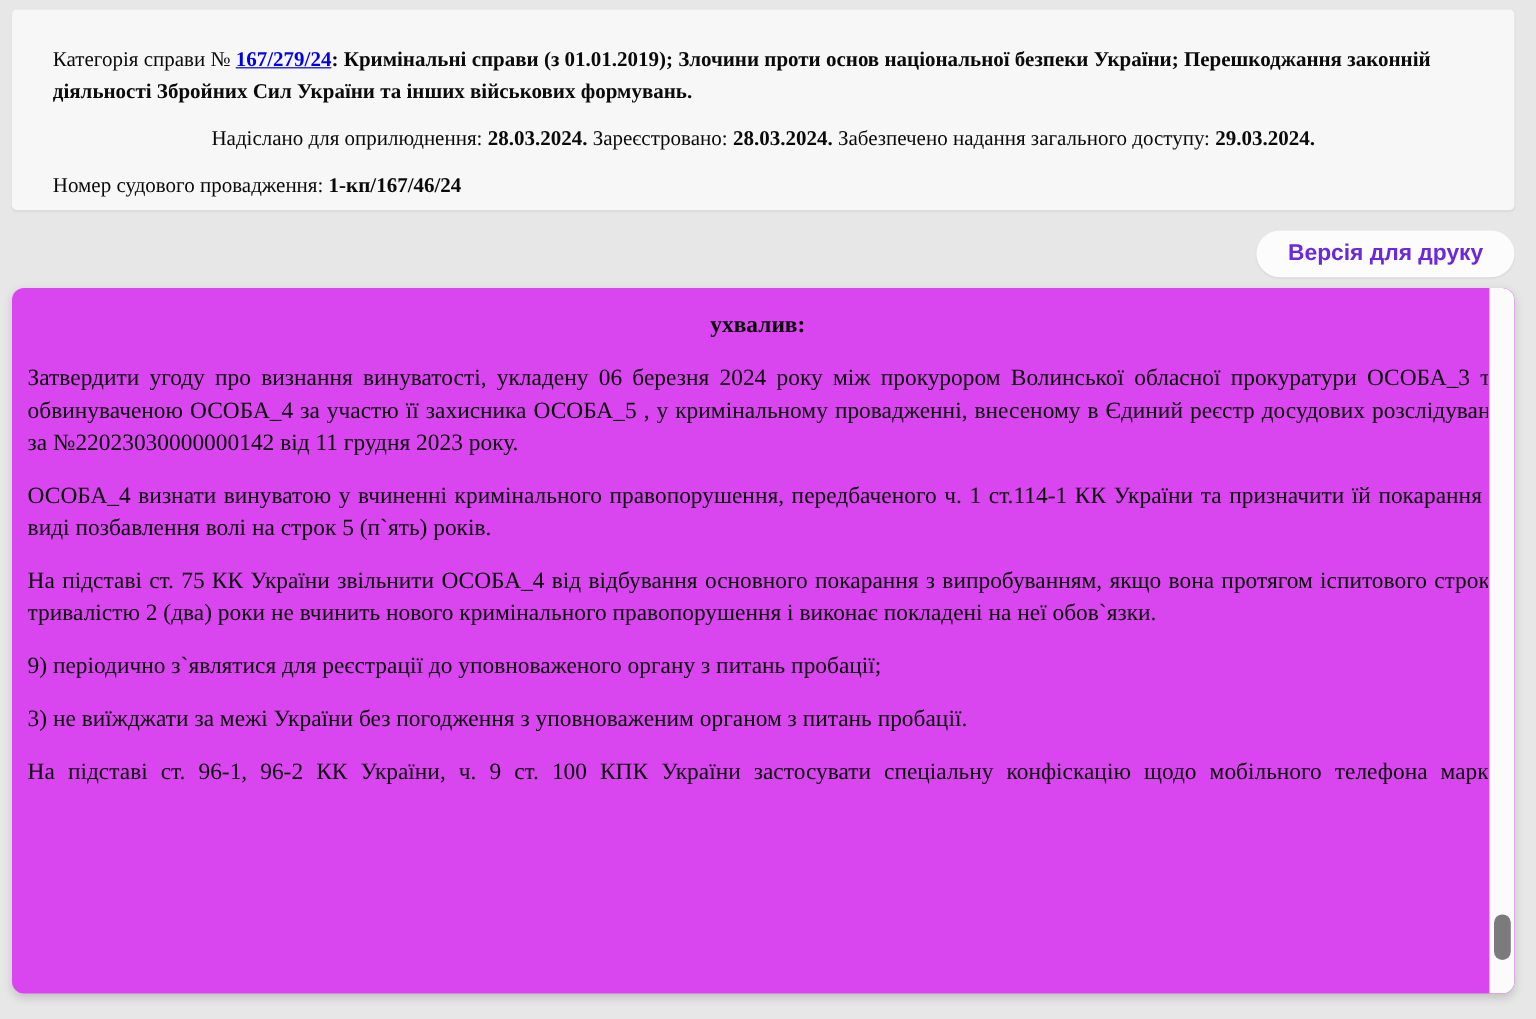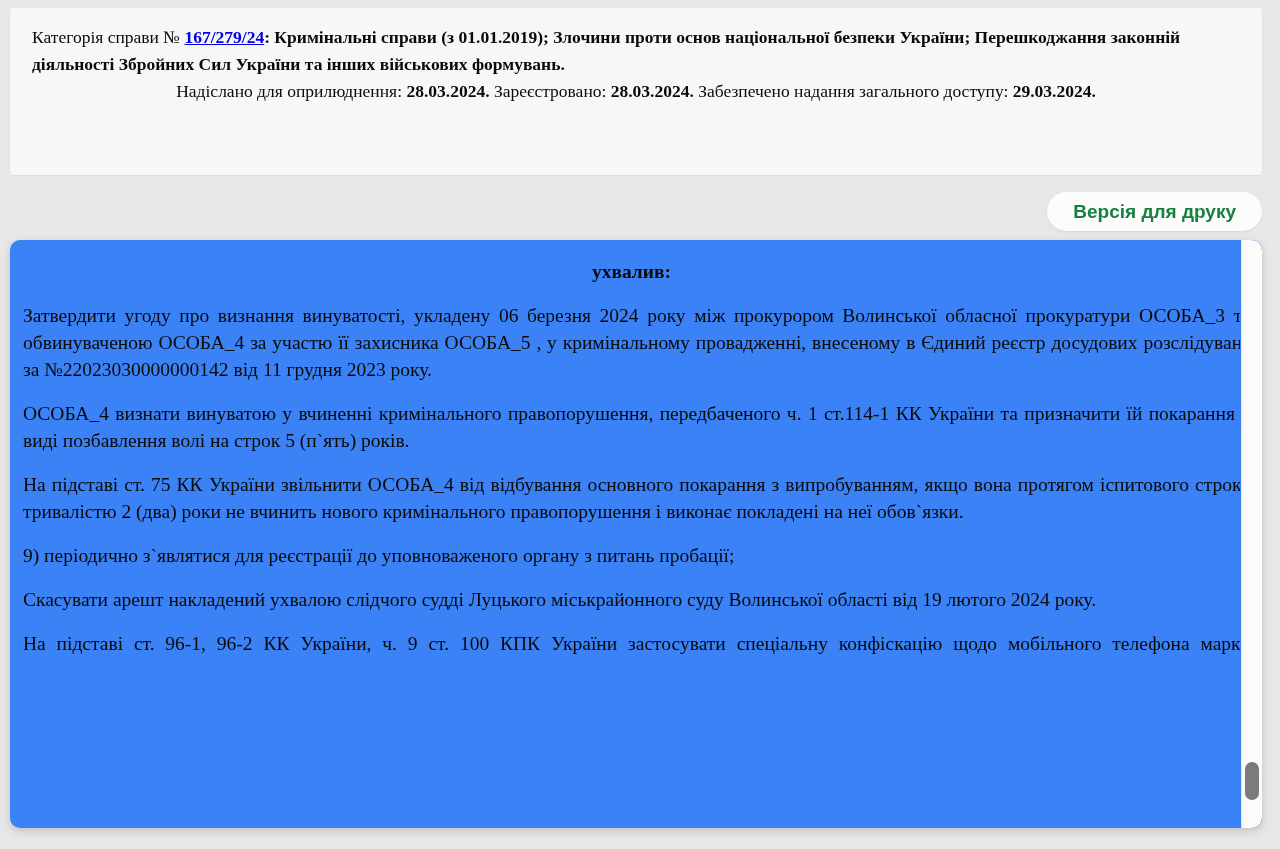--- a/index.html
+++ b/index.html
@@ -19,21 +19,21 @@
     position: absolute;
     left: 10px; top: 8px;
     width: 1252px; height: 167px;
     background: #f7f7f7;
     border-radius: 4px;
     box-sizing: border-box;
     padding: 16px 22px 0 22px;
     font-size: 17.5px;
     box-shadow: 0 1px 2px rgba(0,0,0,0.06);
   }
-  .header-card p { margin: 0; line-height: 27px; }
+  .header-card p { margin: 12px; line-height: 27px; }
   .hdr-cat   { margin-bottom: 6px; }
   .hdr-dates { margin-bottom: 5px; text-align: center; }
   .hdr-court { margin-bottom: 2px; }
   .hdr-bold  { font-weight: bold; }
   .case-link {
     color: #0000e6;
     font-weight: bold;
     text-decoration: underline;
     cursor: pointer;
   }
@@ -43,31 +43,31 @@
     position: absolute;
     top: 192px; right: 18px;
     height: 39px;
     padding: 0 26px;
     border: none;
     border-radius: 20px;
     background: #fcfcfc;
     font-family: "Liberation Sans", "DejaVu Sans", sans-serif;
     font-weight: bold;
     font-size: 19px;
-    color: #15803d;
+    color: #6d28d9;
     cursor: pointer;
     box-shadow: 0 1px 2px rgba(0,0,0,0.08);
   }
 
   
   .doc-panel {
     position: absolute;
     left: 10px; top: 240px;
     width: 1252px; height: 588px;
-    background: #3b82f6;
+    background: #d946ef;
     border-radius: 10px;
     box-shadow: 0 3px 8px rgba(0,0,0,0.16);
     overflow: hidden;
   }
   .doc-clip {
     position: absolute;
     left: 13px; top: 0;
     width: 1217px; height: 588px;
     overflow: hidden;
   }
@@ -113,33 +113,36 @@
 
 <div class="page">
 
   <section class="header-card">
     <p class="hdr-cat">
       <span>Категорія справи № </span><a class="case-link" href="#">167/279/24</a><span class="hdr-bold">: Кримінальні справи (з 01.01.2019); Злочини проти основ національної безпеки України; Перешкоджання законній діяльності Збройних Сил України та інших військових формувань.</span>
     </p>
     <p class="hdr-dates">
       <span>Надіслано для оприлюднення: </span><span class="hdr-bold">28.03.2024.</span><span> Зареєстровано: </span><span class="hdr-bold">28.03.2024.</span><span> Забезпечено надання загального доступу: </span><span class="hdr-bold">29.03.2024.</span>
     </p>
+    <p class="hdr-court">
+      <span>Номер судового провадження: </span><span class="hdr-bold">1-кп/167/46/24</span>
+    </p>
   </section>
 
   <button class="print-btn">Версія для друку</button>
 
   <section class="doc-panel">
     <div class="doc-clip">
       <div class="doc-inner">
         <p class="doc-heading">ухвалив:</p>
         <p class="doc-par">Затвердити угоду про визнання винуватості, укладену 06 березня 2024 року між прокурором Волинської обласної прокуратури ОСОБА_3 та обвинуваченою ОСОБА_4 за участю її захисника ОСОБА_5 , у кримінальному провадженні, внесеному в Єдиний реєстр досудових розслідувань за №22023030000000142 від 11 грудня 2023 року.</p>
         <p class="doc-par">ОСОБА_4 визнати винуватою у вчиненні кримінального правопорушення, передбаченого ч. 1 ст.114-1 КК України та призначити їй покарання у виді позбавлення волі на строк 5 (п`ять) років.</p>
         <p class="doc-par">На підставі ст. 75 КК України звільнити ОСОБА_4 від відбування основного покарання з випробуванням, якщо вона протягом іспитового строку тривалістю 2 (два) роки не вчинить нового кримінального правопорушення і виконає покладені на неї обов`язки.</p>
         <p class="doc-par one-line">9) періодично з`являтися для реєстрації до уповноваженого органу з питань пробації;</p>
-        <p class="doc-par one-line">Скасувати арешт накладений ухвалою слідчого судді Луцького міськрайонного суду Волинської області від 19 лютого 2024 року.</p>
+        <p class="doc-par one-line">3) не виїжджати за межі України без погодження з уповноваженим органом з питань пробації.</p>
         <p class="doc-par force-justify">На підставі ст. 96-1, 96-2 КК України, ч. 9 ст. 100 КПК України застосувати спеціальну конфіскацію щодо мобільного телефона марки</p>
       </div>
     </div>
     <div class="scroll-track">
       <div class="scroll-thumb"></div>
     </div>
   </section>
 
 </div>
 

